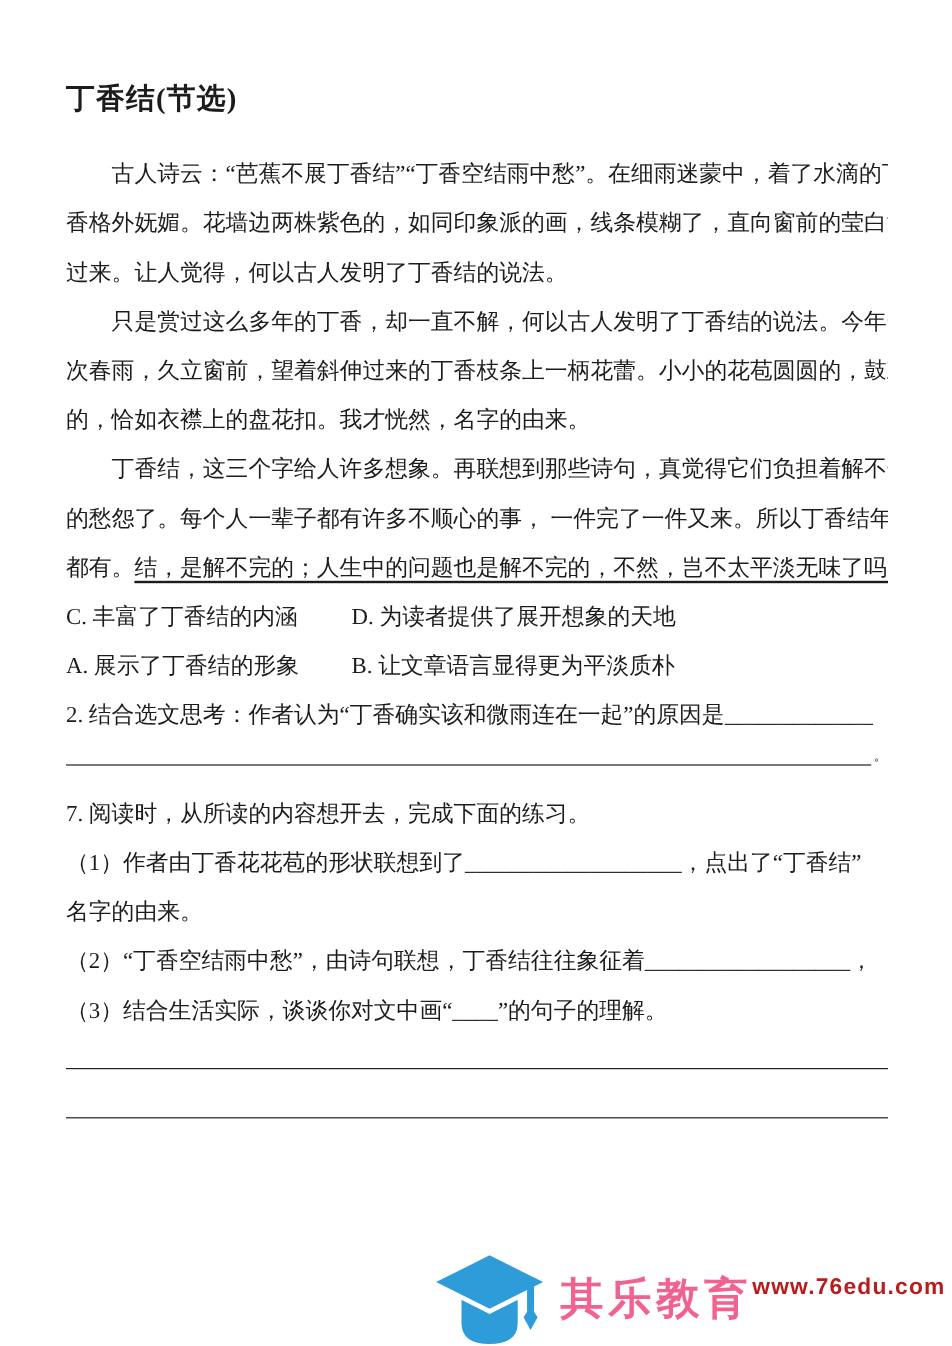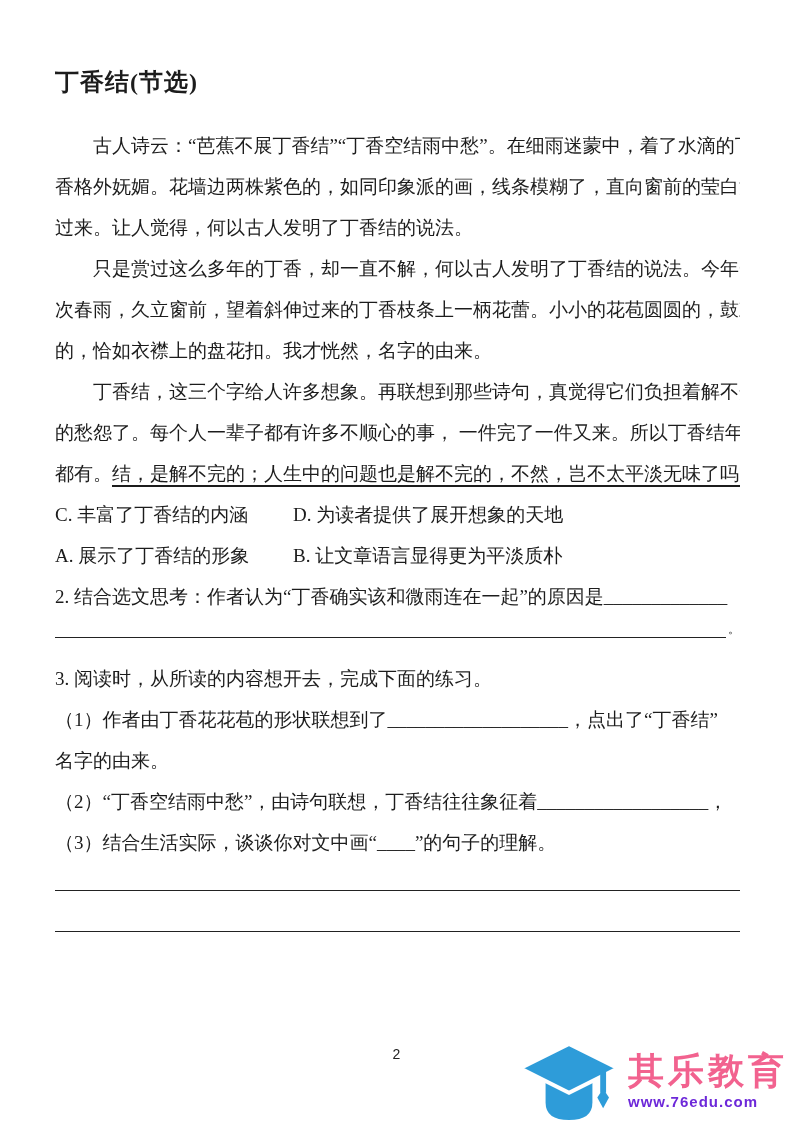--- a/index.html
+++ b/index.html
@@ -68,33 +68,33 @@
   }
   .logo {
     position:absolute;
     right:5px; bottom:0px;
     display:flex;
     align-items:center;
     gap:8px;
     font-family:"Liberation Sans","DejaVu Sans",sans-serif;
   }
   .logo .cap { width:102px; height:80px; display:block; }
-  .logo .text-block { display:flex; flex-direction:column; }
+  .logo .text-block { display:flex; }
   .logo .brand {
     font-size:36px;
     font-weight:bold;
     color:#F2628F;
     letter-spacing:4px;
     line-height:40px;
     white-space:nowrap;
   }
   .logo .url {
-    font-size:15px;
+    font-size:19px;
     font-weight:bold;
-    color:#6d28d9;
+    color:#b91c1c;
     letter-spacing:1px;
     line-height:22px;
     white-space:nowrap;
   }
 </style>
 </head>
 <body>
 
 <div class="page">
   <div class="content">
@@ -123,21 +123,21 @@
       <span class="o2">B. 让文章语言显得更为平淡质朴</span>
     </div>
 
     <div class="ln">2. 结合选文思考：作者认为“丁香确实该和微雨连在一起”的原因是_____________</div>
 
     <div class="answer-row">
       <div class="rule"></div>
       <span class="period">。</span>
     </div>
 
-    <div class="ln">3. 阅读时，从所读的内容想开去，完成下面的练习。</div>
+    <div class="ln">7. 阅读时，从所读的内容想开去，完成下面的练习。</div>
 
     <div class="ln">（1）作者由丁香花花苞的形状联想到了___________________，点出了“丁香结”</div>
     <div class="ln">名字的由来。</div>
     <div class="ln">（2）“丁香空结雨中愁”，由诗句联想，丁香结往往象征着__________________，</div>
     <div class="ln">（3）结合生活实际，谈谈你对文中画“____”的句子的理解。</div>
 
     <div class="blank-rule-1"></div>
     <div class="blank-rule-2"></div>
 
   </div>

